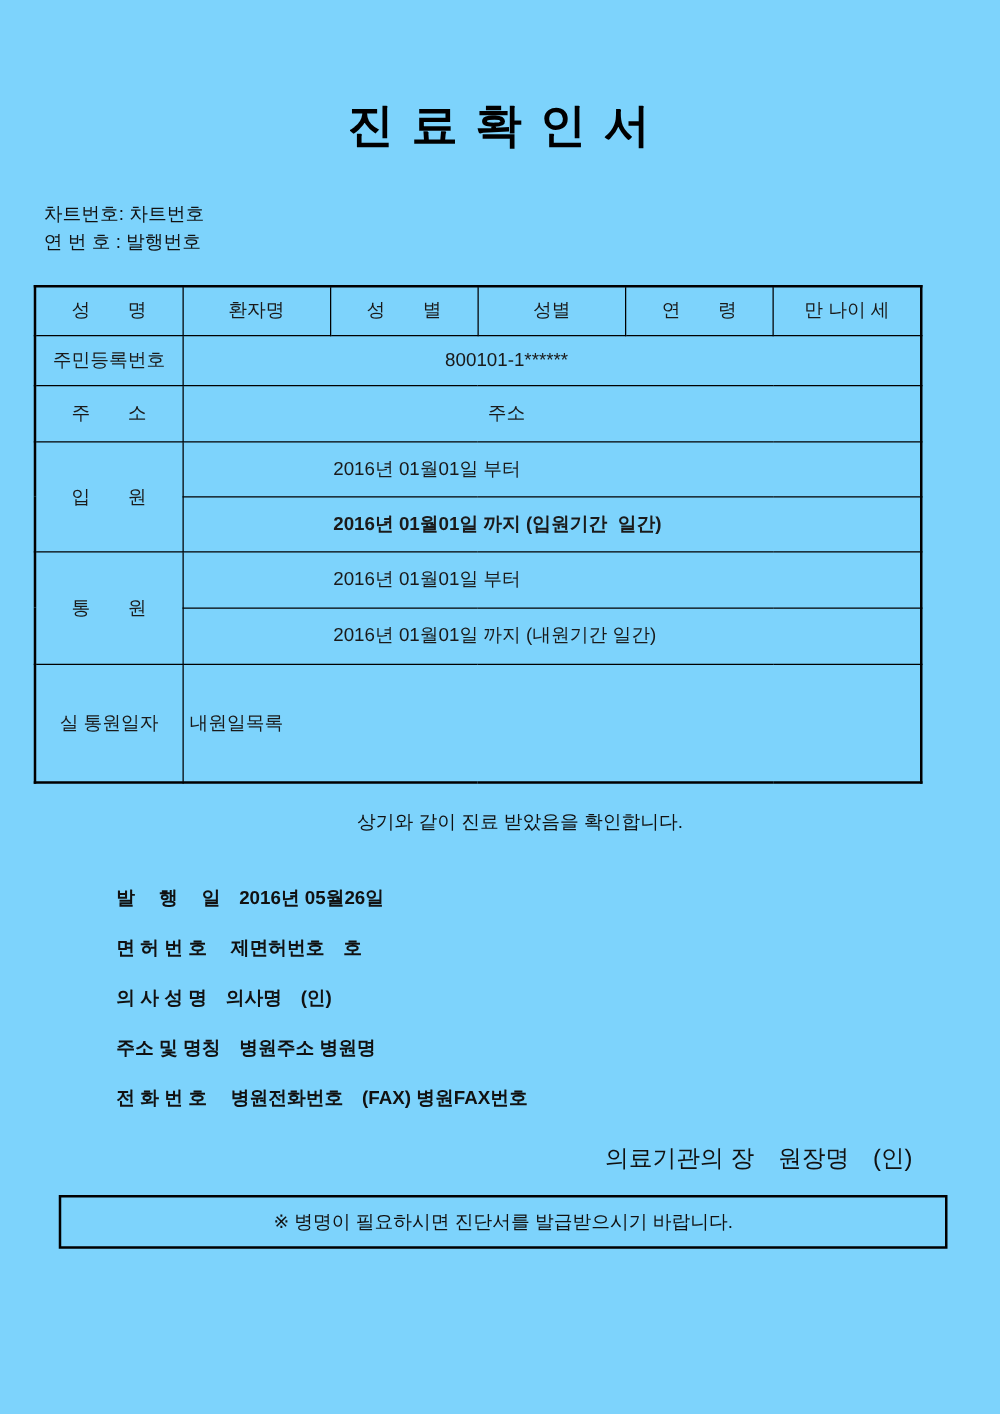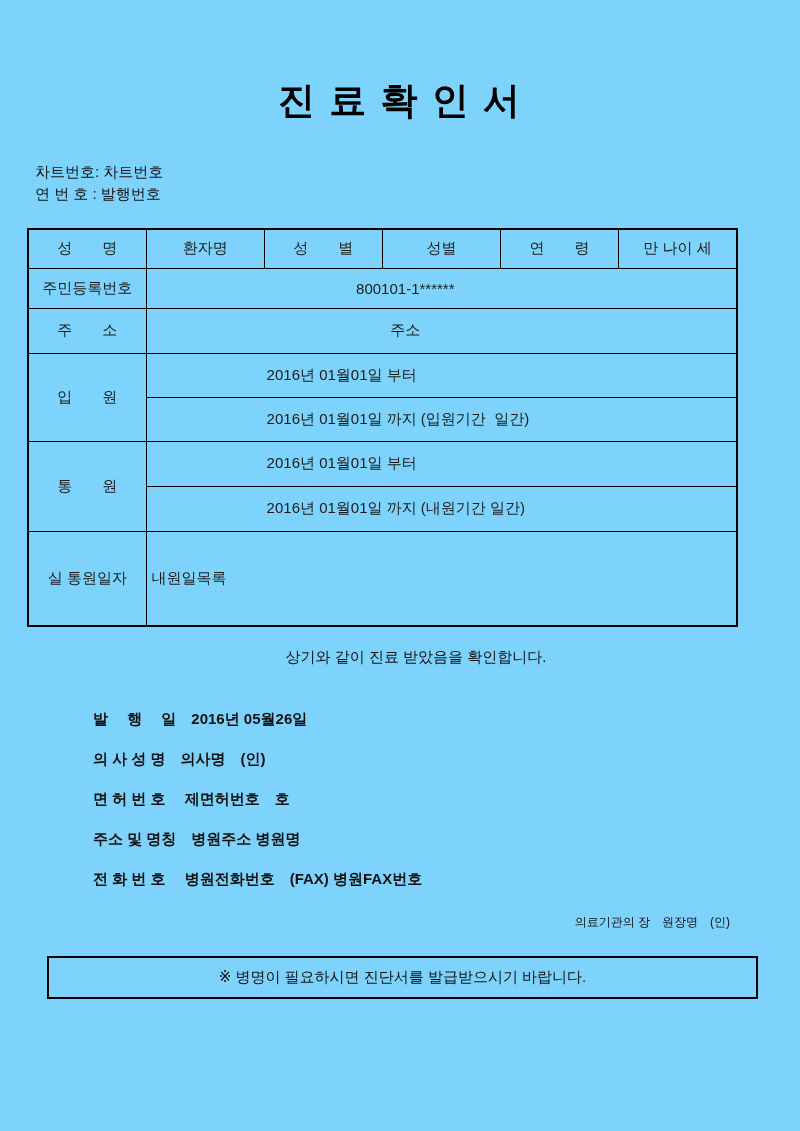--- a/index.html
+++ b/index.html
@@ -51,21 +51,21 @@
   }
   td.lbl { text-align: center; }
   td.val-center { text-align: center; padding-right: 72px; }
   td.val-plain-center { text-align: center; }
   td.val-date { text-align: left; padding-left: 120px; }
   td.val-list { text-align: left; padding-left: 5px; }
   tr.r1 { height: 39px; }
   tr.r2 { height: 40px; }
   tr.r3 { height: 45px; }
   tr.r4 { height: 44px; }
-  tr.r5 { height: 44px; }
+  tr.r5 { height: 44px; font-weight: bold; }
   tr.r6 { height: 45px; }
   tr.r7 { height: 45px; }
   tr.r8 { height: 95px; }
   .confirmation {
     position: absolute;
     top: 648px;
     left: 16px;
     width: 100%;
     text-align: center;
     font-size: 15px;
@@ -80,21 +80,21 @@
   .footer p {
     margin: 0 0 24px 0;
     line-height: 16px;
     white-space: pre-wrap;
     font-weight: bold;
   }
   .director {
     position: absolute;
     top: 914px;
     right: 70px;
-    font-size: 12px;
+    font-size: 19px;
     white-space: pre;
     text-align: right;
   }
   .notice-box {
     position: absolute;
     top: 956px;
     left: 27px;
     width: 711px;
     height: 43px;
     border: 2px solid #000000;
@@ -162,22 +162,22 @@
         <td class="lbl">실 통원일자</td>
         <td class="val-list" colspan="5">내원일목록</td>
       </tr>
     </tbody>
   </table>
 
   <div class="confirmation">상기와 같이 진료 받았음을 확인합니다.</div>
 
   <div class="footer">
     <p>발　 행 　일　2016년 05월26일</p>
+    <p>면 허 번 호 　제면허번호　호</p>
     <p>의 사 성 명　의사명　(인)</p>
-    <p>면 허 번 호 　제면허번호　호</p>
     <p>주소 및 명칭　병원주소 병원명</p>
     <p>전 화 번 호 　병원전화번호　(FAX) 병원FAX번호</p>
   </div>
 
   <div class="director">의료기관의 장　원장명　(인)</div>
 
   <div class="notice-box">
     <span>※ 병명이 필요하시면 진단서를 발급받으시기 바랍니다.</span>
   </div>
 

